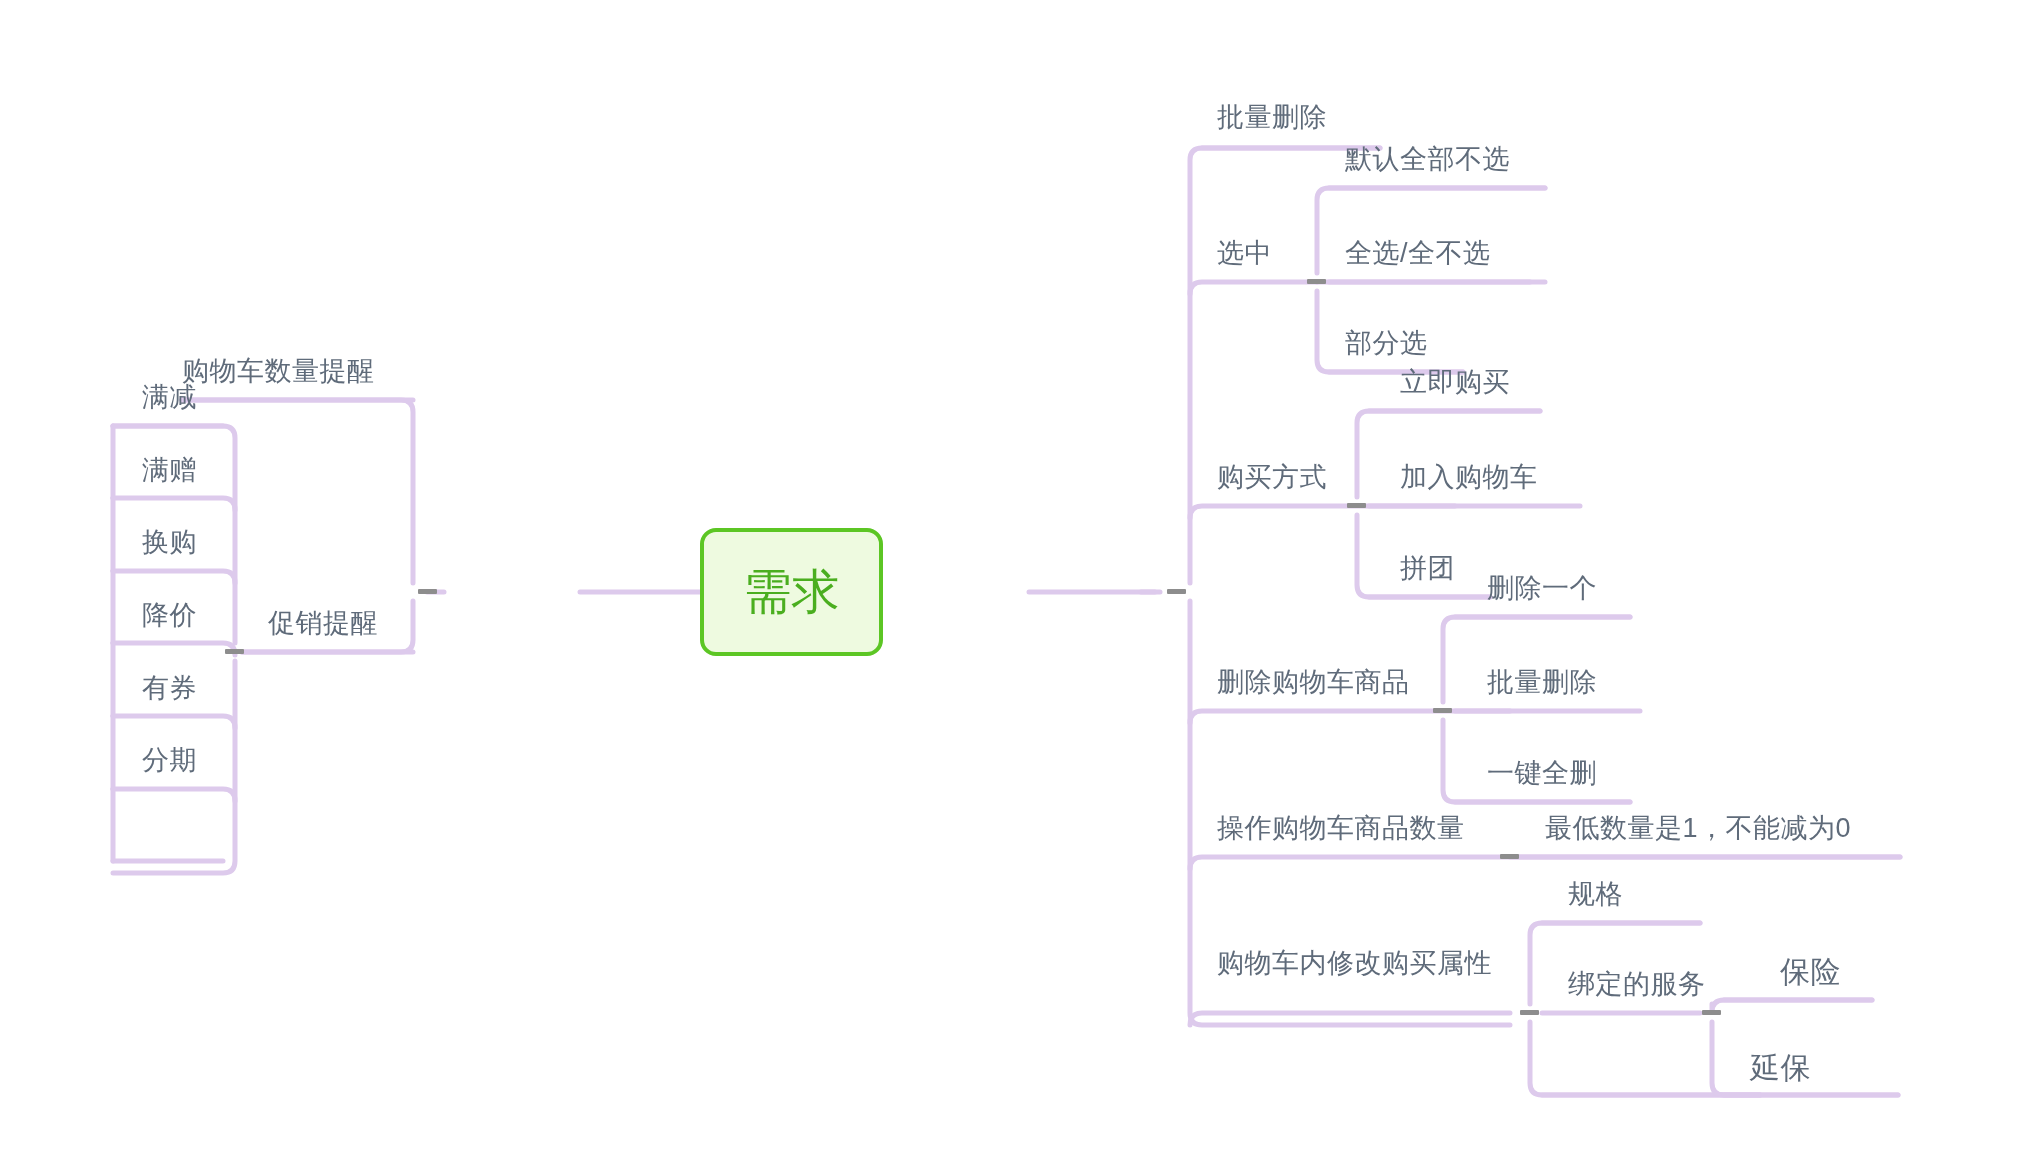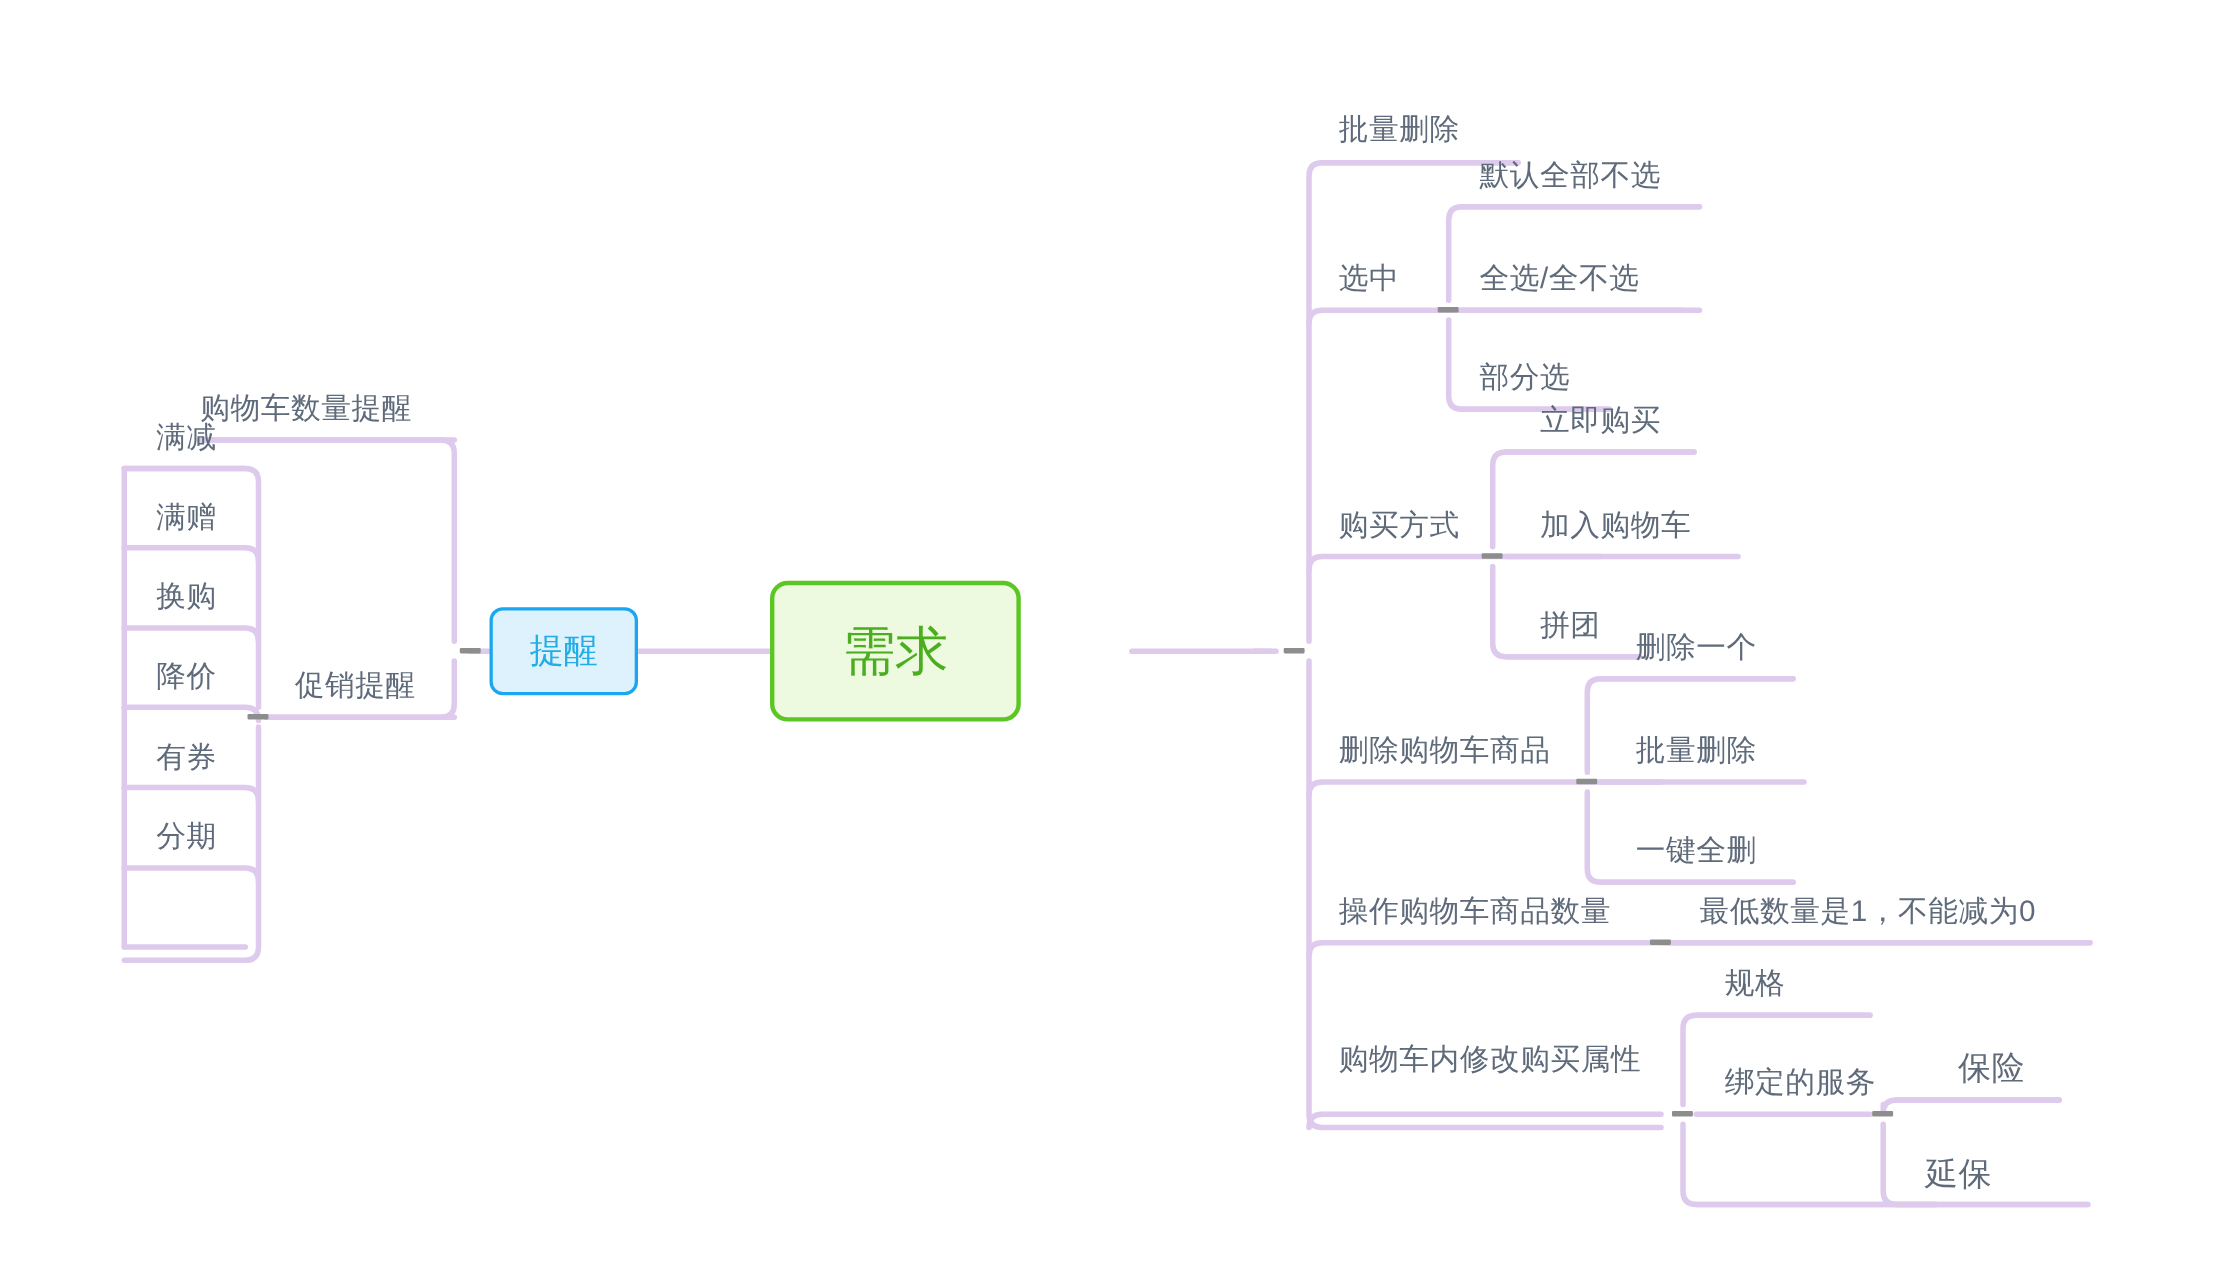--- a/index.html
+++ b/index.html
@@ -144,27 +144,24 @@
       <path d="M 1542 1013 L 1700 1013"></path>
       <path d="M 1542 1095 L 1760 1095"></path>
 
       <path d="M 1712 1004 L 1712 1012 Q 1712 1000 1724 1000 L 1872 1000"></path>
       <path d="M 1712 1022 L 1712 1083 Q 1712 1095 1724 1095 L 1898 1095"></path>
       <path d="M 1724 1000 L 1872 1000"></path>
       <path d="M 1724 1095 L 1898 1095"></path>
     </g>
   </svg>
 
-  <div class="boxnode root" style="left:700px; top:528px; width:228px; height:128px;">
+  <div class="boxnode root" style="left:700px; top:528px; width:183px; height:128px;">
     <span>需求</span>
   </div>
 
-  <div class="boxnode main" style="left:445px; top:552px; width:135px; height:80px;">
-    <span>提醒</span>
-  </div>
 
 
   <div class="dash" style="left:418px; top:589px;"></div>
   <div class="dash" style="left:1167px; top:589px;"></div>
   <div class="dash" style="left:225px; top:649px;"></div>
   <div class="dash" style="left:1307px; top:279px;"></div>
   <div class="dash" style="left:1347px; top:503px;"></div>
   <div class="dash" style="left:1433px; top:708px;"></div>
   <div class="dash" style="left:1500px; top:854px;"></div>
   <div class="dash" style="left:1520px; top:1010px;"></div>

